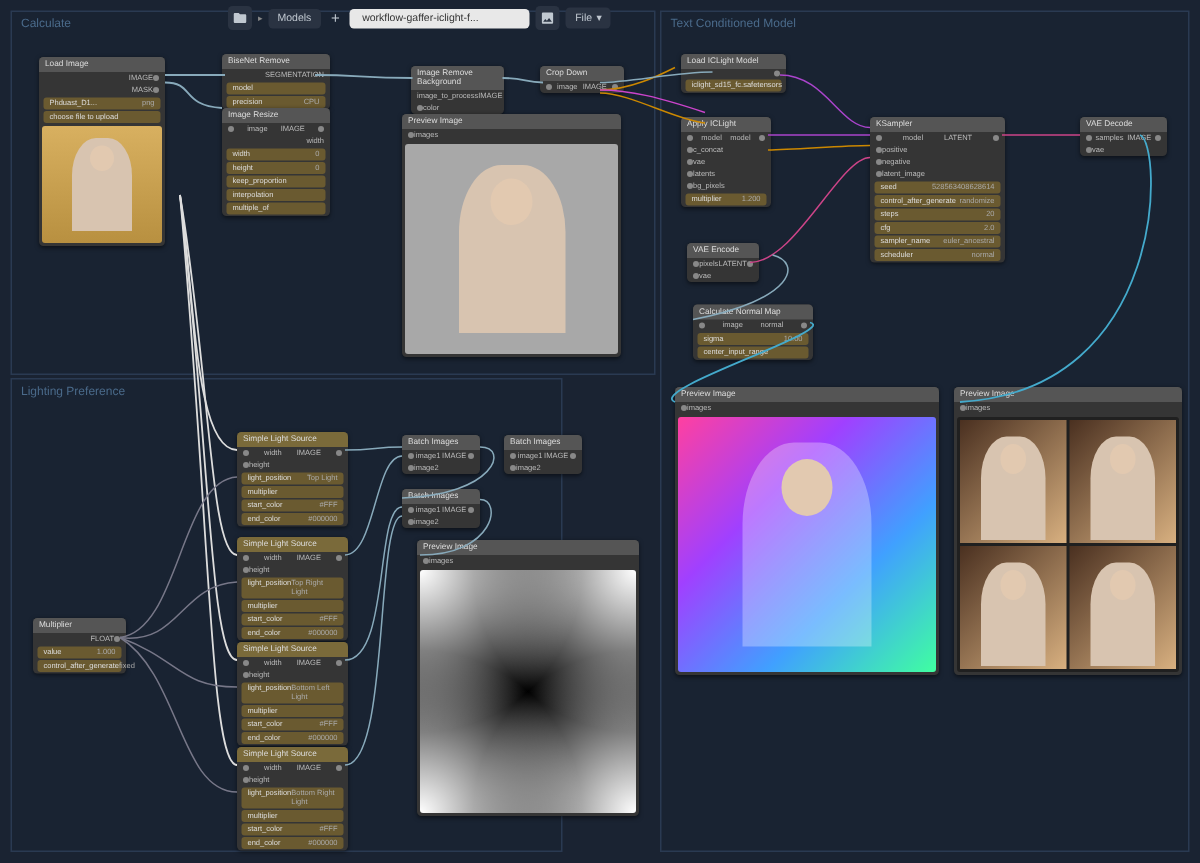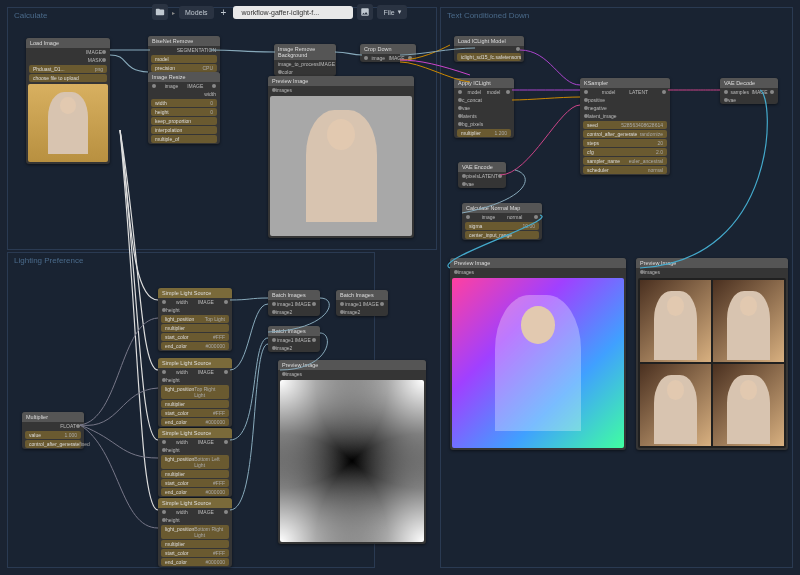--- a/index.html
+++ b/index.html
@@ -136,21 +136,21 @@
     </div>
 </div>
 
 <div class="panel p-bg">
   <div class="panel-title">Calculate</div>
 </div>
 <div class="panel p-lp">
   <div class="panel-title">Lighting Preference</div>
 </div>
 <div class="panel p-tc">
-  <div class="panel-title">Text Conditioned Down</div>
+  <div class="panel-title">Text Conditioned Model</div>
 </div>
 
 <svg class="wires">
   <path d="M 110 50 C 140 50 120 50 150 50" stroke="#8ab" fill="none" stroke-width="1.2"></path>
   <path d="M 110 55 C 130 55 120 70 148 72" stroke="#8ab" fill="none" stroke-width="1.2"></path>
   <path d="M 210 50 C 240 50 240 52 275 52" stroke="#8ab" fill="none" stroke-width="1.2"></path>
   <path d="M 335 52 C 350 52 350 55 362 55" stroke="#8ab" fill="none" stroke-width="1.2"></path>
   <path d="M 120 130 C 130 200 130 300 158 300" stroke="#ddd" fill="none" stroke-width="1.2"></path>
   <path d="M 120 130 C 140 250 140 370 158 370" stroke="#ddd" fill="none" stroke-width="1.2"></path>
   <path d="M 120 130 C 140 300 140 440 158 440" stroke="#ddd" fill="none" stroke-width="1.2"></path>

